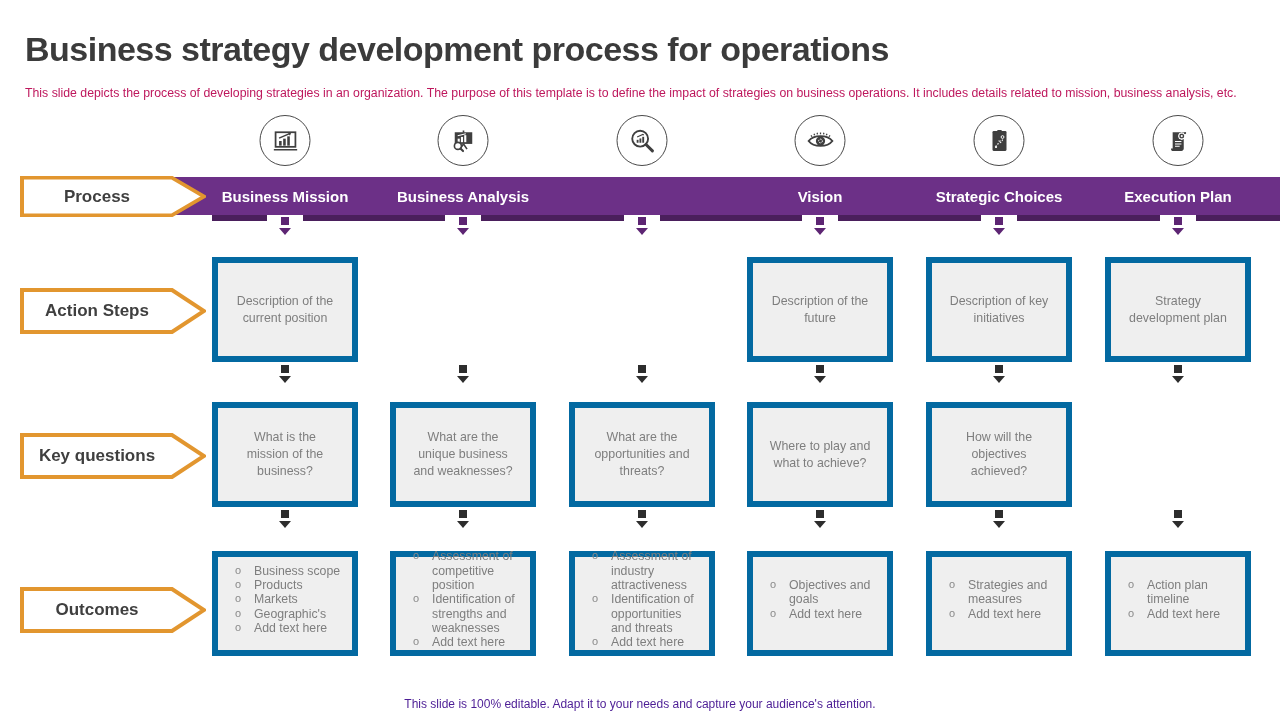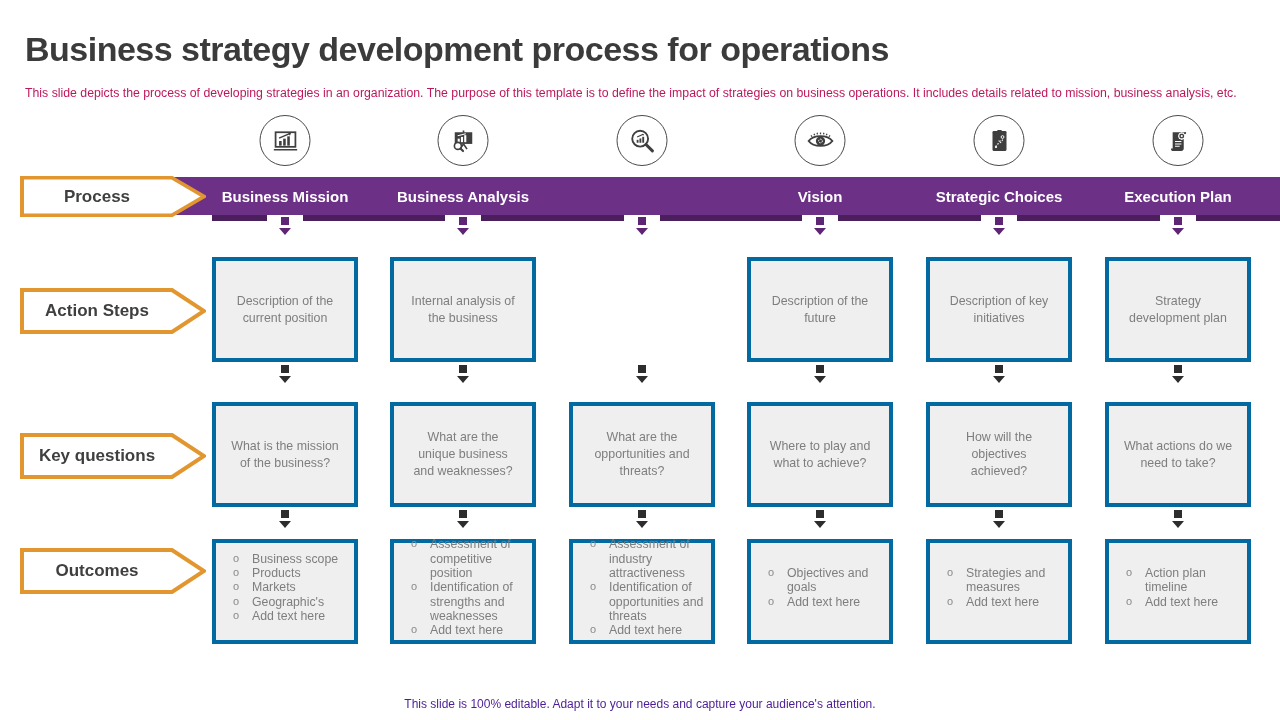--- a/index.html
+++ b/index.html
@@ -37,28 +37,28 @@
   .pmark-sq {
     position:absolute; top:101px; left:50%; margin-left:-5px; width:8px; height:8px;
     background:#5d2573; border:1px solid #fff; z-index:3;
   }
   .pmark-tri {
     position:absolute; top:113px; left:50%; margin-left:-6px; width:0; height:0; z-index:3;
     border-left:6px solid transparent; border-right:6px solid transparent; border-top:7px solid #5d2573;
   }
   .gbox {
     position:absolute; left:0; width:146px; height:105px; background:#efefef;
-    border:4px solid #0369a1; box-sizing:border-box;
+    border:6px solid #0369a1; box-sizing:border-box;
     display:flex; align-items:center; justify-content:center; text-align:center;
     color:#7e7e7e; font-size:12.4px; line-height:1.35; padding:4px 14px;
   }
   .action-box { top:142px; }
   .question-box { top:287px; }
   .outcomes-box {
-    top:424px; align-items:center; justify-content:flex-end; text-align:left;
+    top:436px; align-items:center; justify-content:flex-end; text-align:left;
     padding:4px 6px 12px 10px;
   }
   .dmark-sq { position:absolute; left:50%; margin-left:-4px; width:8px; height:8px; background:#2d2d2d; }
   .dmark-tri {
     position:absolute; left:50%; margin-left:-6px; width:0; height:0;
     border-left:6px solid transparent; border-right:6px solid transparent; border-top:7px solid #2d2d2d;
   }
   .m1s{top:250px}.m1t{top:261px}.m2s{top:395px}.m2t{top:406px}
 
   .outcome-list { list-style:none; margin:0; padding:0; width:100%; }
@@ -71,21 +71,21 @@
   .row-label { position:absolute; left:20px; width:186px; z-index:4; }
   .row-label svg { position:absolute; left:0; top:0; width:100%; height:100%; }
   .row-label .lbl {
     position:absolute; left:0; right:32px; top:0; bottom:0;
     display:flex; align-items:center; justify-content:center;
     font-weight:700; font-size:17px; color:#3f3f3f; white-space:nowrap;
   }
   .rl-process { top:176px; height:41px; }
   .rl-action  { top:288px; height:46px; }
   .rl-question{ top:433px; height:46px; }
-  .rl-outcomes{ top:548px; height:46px; }
+  .rl-outcomes{ top:587px; height:46px; }
 
   .footer { position:absolute; left:0; right:0; top:697px; text-align:center; font-size:12px; color:#4c1d95; }
 
   .ic { display:block; }
 </style>
 </head>
 <body>
 
 <div class="slide">
 
@@ -139,21 +139,20 @@
         <path d="M7 7.5 L14 5.8" stroke="#fff" stroke-width="0.9" fill="none"></path>
         <path d="M12 14.5 L9 19 M12 14.5 L15 19" stroke="#3f3f3f" stroke-width="1.4" fill="none"></path>
         <circle cx="7.2" cy="16.2" r="3" fill="#fff" stroke="#3f3f3f" stroke-width="1.4"></circle>
         <path d="M9.4 18.4 L11.6 20.6" stroke="#3f3f3f" stroke-width="1.8" stroke-linecap="round"></path>
       </svg>
     </div>
     <div class="col-header">Business Analysis</div>
     <div class="notch"></div>
     <div class="pmark-sq"></div>
     <div class="pmark-tri"></div>
-    <div class="gbox action-box">Internal analysis of the business</div>
     <div class="dmark-sq m1s"></div>
     <div class="dmark-tri m1t"></div>
     <div class="gbox question-box">What are the unique business and weaknesses?</div>
     <div class="dmark-sq m2s"></div>
     <div class="dmark-tri m2t"></div>
     <div class="gbox outcomes-box">
       <ul class="outcome-list">
         <li>Assessment of competitive position</li>
         <li>Identification of strengths and weaknesses</li>
         <li>Add text here</li>
@@ -268,21 +267,20 @@
         <circle cx="17.6" cy="5.2" r="1" fill="#3f3f3f"></circle>
       </svg>
     </div>
     <div class="col-header">Execution Plan</div>
     <div class="notch"></div>
     <div class="pmark-sq"></div>
     <div class="pmark-tri"></div>
     <div class="gbox action-box">Strategy development plan</div>
     <div class="dmark-sq m1s"></div>
     <div class="dmark-tri m1t"></div>
-    <div class="gbox question-box">What actions do we need to take?</div>
     <div class="dmark-sq m2s"></div>
     <div class="dmark-tri m2t"></div>
     <div class="gbox outcomes-box">
       <ul class="outcome-list">
         <li>Action plan timeline</li>
         <li>Add text here</li>
       </ul>
     </div>
   </div>
 

